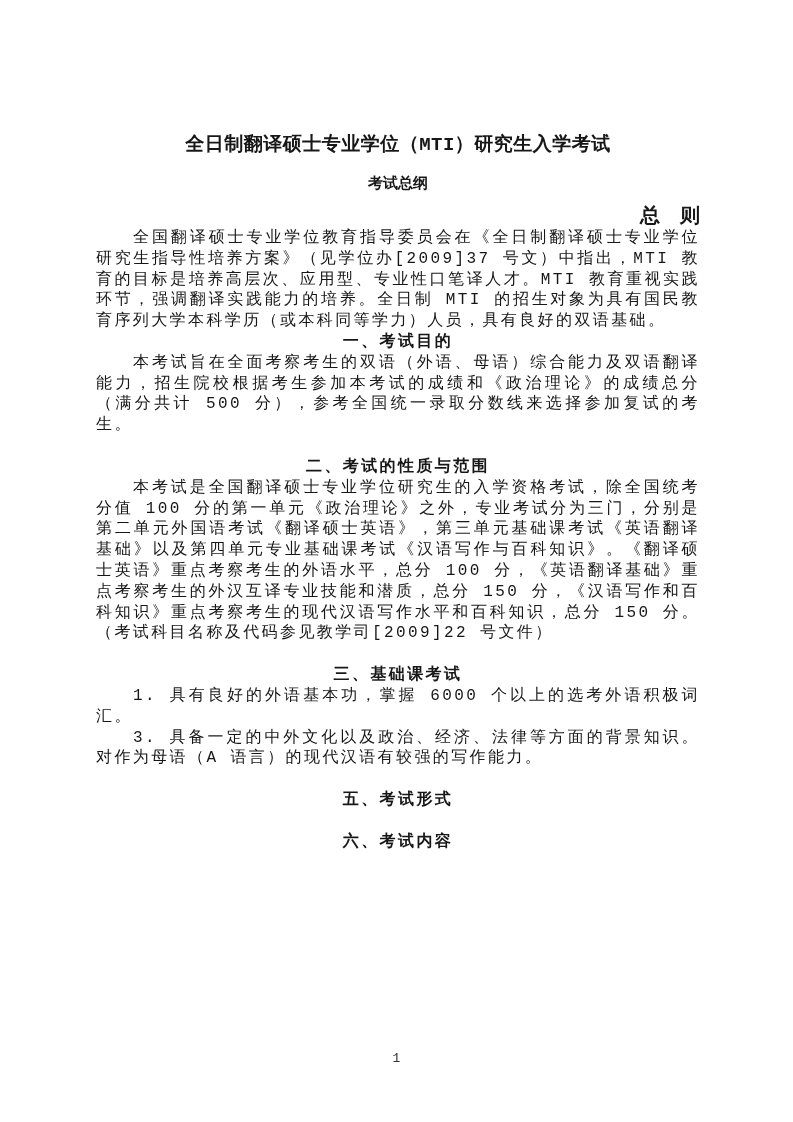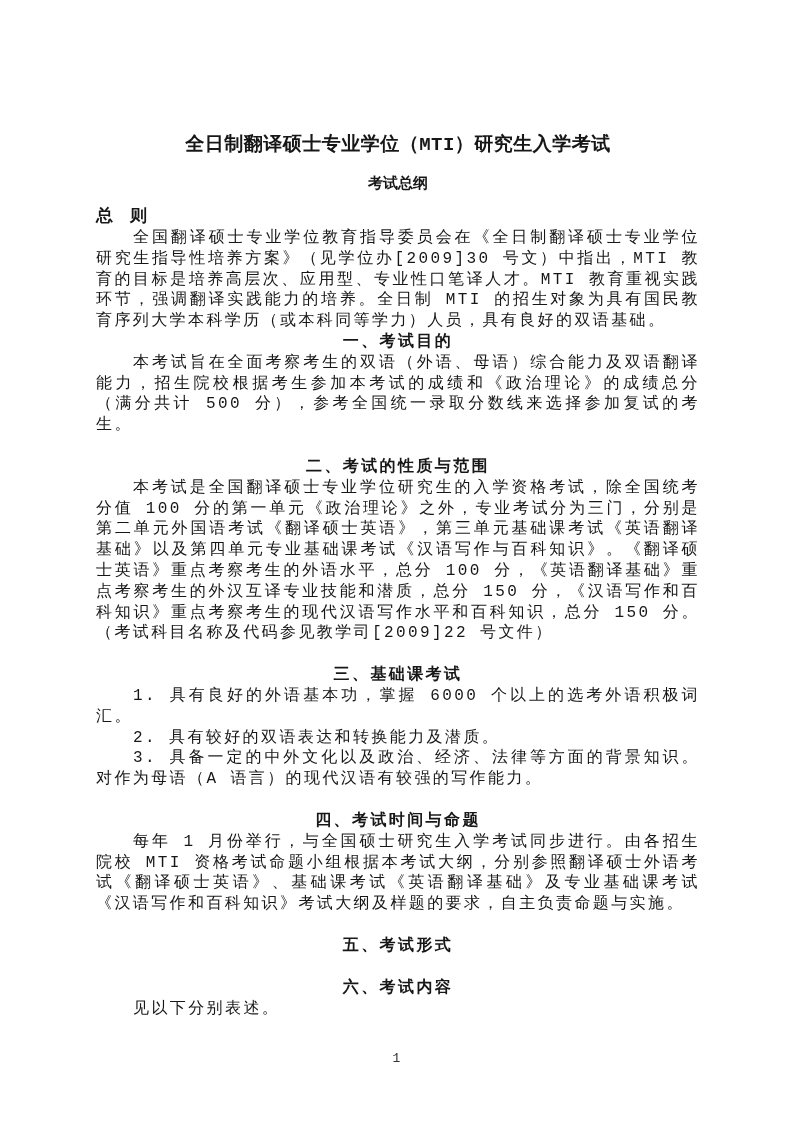--- a/index.html
+++ b/index.html
@@ -31,23 +31,23 @@
     letter-spacing: 0.5px;
   }
   .doc-subtitle {
     text-align: center;
     font-weight: bold;
     font-size: 15px;
     line-height: 23px;
     margin-top: 15px;
   }
   .doc-general {
-    text-align: left;
+    text-align: right;
     font-weight: bold;
-    font-size: 17px;
+    font-size: 20px;
     line-height: 22px;
     margin-top: 10px;
   }
   .intro-paragraph {
     margin-top: 22px;
   }
   p.body {
     font-size: 16px;
     line-height: 20.8px;
     letter-spacing: 2.4px;
@@ -81,49 +81,43 @@
 </head>
 <body>
 
 <div class="page">
   <div class="content">
 
     <div class="doc-title">全日制翻译硕士专业学位（MTI）研究生入学考试</div>
     <div class="doc-subtitle">考试总纲</div>
     <div class="doc-general">总　则</div>
 
-    <p class="body intro-paragraph">全国翻译硕士专业学位教育指导委员会在《全日制翻译硕士专业学位研究生指导性培养方案》（见学位办[2009]30 号文）中指出，MTI 教育的目标是培养高层次、应用型、专业性口笔译人才。MTI 教育重视实践环节，强调翻译实践能力的培养。全日制 MTI 的招生对象为具有国民教育序列大学本科学历（或本科同等学力）人员，具有良好的双语基础。</p>
+    <p class="body intro-paragraph">全国翻译硕士专业学位教育指导委员会在《全日制翻译硕士专业学位研究生指导性培养方案》（见学位办[2009]37 号文）中指出，MTI 教育的目标是培养高层次、应用型、专业性口笔译人才。MTI 教育重视实践环节，强调翻译实践能力的培养。全日制 MTI 的招生对象为具有国民教育序列大学本科学历（或本科同等学力）人员，具有良好的双语基础。</p>
 
     <div class="section flush">
       <div class="section-heading">一、考试目的</div>
       <p class="body">本考试旨在全面考察考生的双语（外语、母语）综合能力及双语翻译能力，招生院校根据考生参加本考试的成绩和《政治理论》的成绩总分（满分共计 500 分），参考全国统一录取分数线来选择参加复试的考生。</p>
     </div>
 
     <div class="section">
       <div class="section-heading">二、考试的性质与范围</div>
       <p class="body">本考试是全国翻译硕士专业学位研究生的入学资格考试，除全国统考分值 100 分的第一单元《政治理论》之外，专业考试分为三门，分别是第二单元外国语考试《翻译硕士英语》，第三单元基础课考试《英语翻译基础》以及第四单元专业基础课考试《汉语写作与百科知识》。《翻译硕士英语》重点考察考生的外语水平，总分 100 分，《英语翻译基础》重点考察考生的外汉互译专业技能和潜质，总分 150 分，《汉语写作和百科知识》重点考察考生的现代汉语写作水平和百科知识，总分 150 分。（考试科目名称及代码参见教学司[2009]22 号文件）</p>
     </div>
 
     <div class="section">
       <div class="section-heading">三、基础课考试</div>
       <p class="body">1. 具有良好的外语基本功，掌握 6000 个以上的选考外语积极词汇。</p>
-      <p class="body">2. 具有较好的双语表达和转换能力及潜质。</p>
       <p class="body">3. 具备一定的中外文化以及政治、经济、法律等方面的背景知识。对作为母语（A 语言）的现代汉语有较强的写作能力。</p>
     </div>
 
-    <div class="section">
-      <div class="section-heading">四、考试时间与命题</div>
-      <p class="body">每年 1 月份举行，与全国硕士研究生入学考试同步进行。由各招生院校 MTI 资格考试命题小组根据本考试大纲，分别参照翻译硕士外语考试《翻译硕士英语》、基础课考试《英语翻译基础》及专业基础课考试《汉语写作和百科知识》考试大纲及样题的要求，自主负责命题与实施。</p>
-    </div>
 
     <div class="section">
       <div class="section-heading">五、考试形式</div>
     </div>
 
     <div class="section">
       <div class="section-heading">六、考试内容</div>
-      <p class="body">见以下分别表述。</p>
     </div>
 
   </div>
 
   <div class="page-number">1</div>
 </div>
 
 </body></html>

